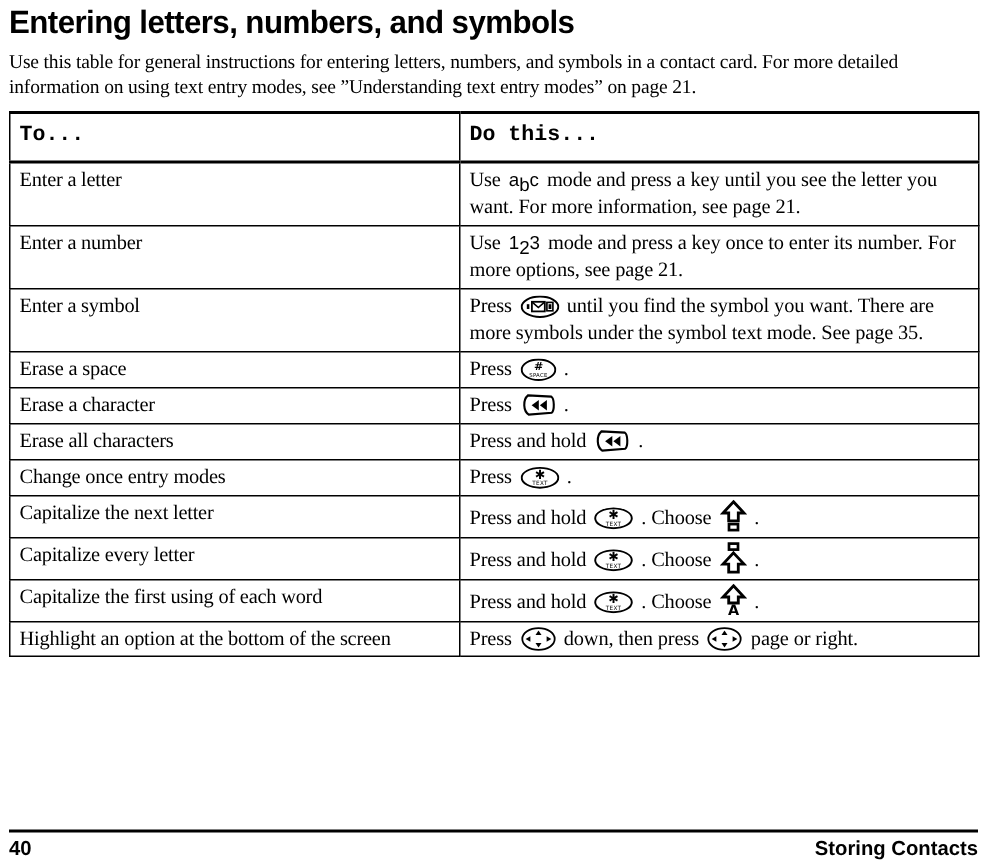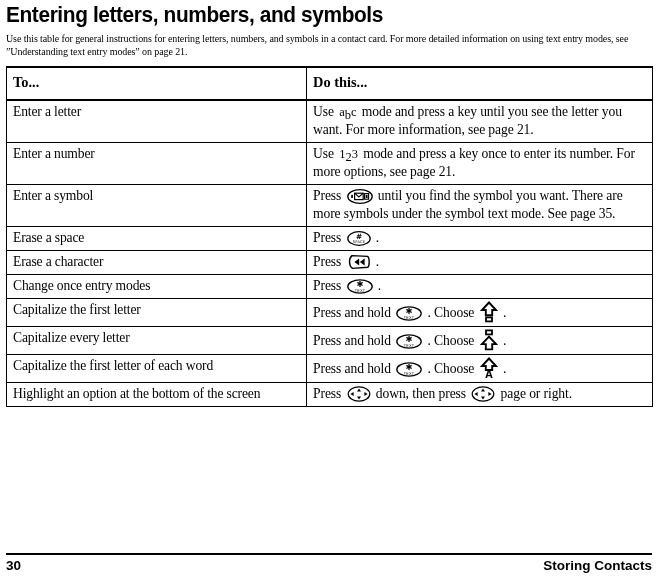--- a/index.html
+++ b/index.html
@@ -26,61 +26,61 @@
     font-family: "Liberation Sans", sans-serif;
     font-weight: bold;
     font-size: 21.5px;
     letter-spacing: -0.4px;
     margin: 4px 0 5px 0;
     line-height: 1.05;
     transform: scaleX(0.97);
     transform-origin: left center;
   }
   p.intro {
-    font-size: 10px;
+    font-size: 13px;
     line-height: 1.33;
     margin: 0 0 8px 0;
     text-align: left;
     letter-spacing: -0.1px;
   }
   table.keys-table {
     width: 646px;
     border-collapse: collapse;
     table-layout: fixed;
     margin-top: 2px;
   }
   table.keys-table td, table.keys-table th {
     border: 1px solid #000;
     padding: 2px 6px 3px 6px;
     vertical-align: top;
     text-align: left;
     font-size: 13.6px;
     line-height: 1.32;
   }
   table.keys-table thead th {
-    font-family: Liberation Serif, serif;
+    font-family: Liberation Mono, monospace;
     font-weight: bold;
     font-size: 14.4px;
     padding: 5px 6px 7px 6px;
     border-top-width: 2px;
     border-bottom-width: 2px;
   }
   col.c-to { width: 300px; }
   col.c-do { width: 346px; }
   td.cell-to {
     white-space: nowrap;
     letter-spacing: -0.15px;
   }
   td.cell-do {
     letter-spacing: -0.1px;
   }
   .txt { white-space: pre-wrap; }
   
   .mode-glyph {
-    font-family: Liberation Serif, serif;
+    font-family: Liberation Sans, sans-serif;
     font-size: 12.5px;
     letter-spacing: 0px;
     display: inline-block;
     padding: 0 2px;
   }
   .mode-glyph .lo {
     display: inline-block;
     position: relative;
     top: 3px;
     font-size: 12.5px;
@@ -172,29 +172,37 @@
         </tr>
         <tr>
           <td class="cell-to">Erase a character</td>
           <td class="cell-do"><span class="txt">Press </span><span class="key"><svg width="24" height="16" viewBox="0 0 24 16">
                 <path d="M5.0 1.6 L20.5 2.4 C22.6 3.6 22.8 11.6 20.8 13.2 L5.5 14.4 C1.8 12.0 1.4 4.6 5.0 1.6 Z" fill="none" stroke="#000" stroke-width="1.4"></path>
                 <path d="M12.2 4.6 L12.2 11.6 L7.4 8.1 Z" fill="#000"></path>
                 <path d="M17.6 4.6 L17.6 11.6 L12.9 8.1 Z" fill="#000"></path>
               </svg></span>  <span class="txt">.</span></td>
         </tr>
         <tr>
+          <td class="cell-to">Erase all characters</td>
+          <td class="cell-do"><span class="txt">Press and hold </span><span class="key"><svg width="24" height="16" viewBox="0 0 24 16">
+                <path d="M5.0 1.6 L20.5 2.4 C22.6 3.6 22.8 11.6 20.8 13.2 L5.5 14.4 C1.8 12.0 1.4 4.6 5.0 1.6 Z" fill="none" stroke="#000" stroke-width="1.4"></path>
+                <path d="M12.2 4.6 L12.2 11.6 L7.4 8.1 Z" fill="#000"></path>
+                <path d="M17.6 4.6 L17.6 11.6 L12.9 8.1 Z" fill="#000"></path>
+              </svg></span>  <span class="txt">.</span></td>
+        </tr>
+        <tr>
           <td class="cell-to">Change once entry modes</td>
           <td class="cell-do"><span class="txt">Press </span><span class="key"><svg width="26" height="15" viewBox="0 0 26 15">
                 <ellipse cx="13" cy="7.5" rx="12.2" ry="6.6" fill="none" stroke="#000" stroke-width="1.3"></ellipse>
                 <text x="13" y="8.0" font-family="DejaVu Sans, sans-serif" font-size="8.4" text-anchor="middle" fill="#000">✱</text>
                 <text x="13" y="12.6" font-family="DejaVu Sans, sans-serif" font-size="3.8" text-anchor="middle" fill="#000" letter-spacing="0.2">TEXT</text>
               </svg></span>  <span class="txt">.</span></td>
         </tr>
         <tr>
-          <td class="cell-to">Capitalize the first letter</td>
+          <td class="cell-to">Capitalize the next letter</td>
           <td class="cell-do"><span class="txt">Press and hold </span><span class="key"><svg width="26" height="15" viewBox="0 0 26 15">
                 <ellipse cx="13" cy="7.5" rx="12.2" ry="6.6" fill="none" stroke="#000" stroke-width="1.3"></ellipse>
                 <text x="13" y="8.0" font-family="DejaVu Sans, sans-serif" font-size="8.4" text-anchor="middle" fill="#000">✱</text>
                 <text x="13" y="12.6" font-family="DejaVu Sans, sans-serif" font-size="3.8" text-anchor="middle" fill="#000" letter-spacing="0.2">TEXT</text>
               </svg></span> <span class="txt">. Choose </span><span class="caps"><svg width="18" height="22" viewBox="0 0 18 22">
                 <path d="M9 1.5 L16 9 L12.2 9 L12.2 14.2 L5.8 14.2 L5.8 9 L2 9 Z" fill="none" stroke="#000" stroke-width="1.9" stroke-linejoin="miter"></path>
                 <rect x="6.0" y="16.4" width="6.0" height="4.0" fill="none" stroke="#000" stroke-width="1.8"></rect>
               </svg></span> <span class="txt">.</span></td>
         </tr>
         <tr>
@@ -202,21 +210,21 @@
           <td class="cell-do"><span class="txt">Press and hold </span><span class="key"><svg width="26" height="15" viewBox="0 0 26 15">
                 <ellipse cx="13" cy="7.5" rx="12.2" ry="6.6" fill="none" stroke="#000" stroke-width="1.3"></ellipse>
                 <text x="13" y="8.0" font-family="DejaVu Sans, sans-serif" font-size="8.4" text-anchor="middle" fill="#000">✱</text>
                 <text x="13" y="12.6" font-family="DejaVu Sans, sans-serif" font-size="3.8" text-anchor="middle" fill="#000" letter-spacing="0.2">TEXT</text>
               </svg></span> <span class="txt">. Choose </span><span class="caps"><svg width="18" height="22" viewBox="0 0 18 22">
                 <rect x="6.0" y="1.4" width="6.0" height="4.0" fill="none" stroke="#000" stroke-width="1.8"></rect>
                 <path d="M9 7.6 L16 15.1 L12.2 15.1 L12.2 20.4 L5.8 20.4 L5.8 15.1 L2 15.1 Z" fill="none" stroke="#000" stroke-width="1.9" stroke-linejoin="miter"></path>
               </svg></span> <span class="txt">.</span></td>
         </tr>
         <tr>
-          <td class="cell-to">Capitalize the first letter of each word</td>
+          <td class="cell-to">Capitalize the first using of each word</td>
           <td class="cell-do"><span class="txt">Press and hold </span><span class="key"><svg width="26" height="15" viewBox="0 0 26 15">
                 <ellipse cx="13" cy="7.5" rx="12.2" ry="6.6" fill="none" stroke="#000" stroke-width="1.3"></ellipse>
                 <text x="13" y="8.0" font-family="DejaVu Sans, sans-serif" font-size="8.4" text-anchor="middle" fill="#000">✱</text>
                 <text x="13" y="12.6" font-family="DejaVu Sans, sans-serif" font-size="3.8" text-anchor="middle" fill="#000" letter-spacing="0.2">TEXT</text>
               </svg></span> <span class="txt">. Choose </span><span class="caps"><svg width="18" height="22" viewBox="0 0 18 22">
                 <path d="M9 1.5 L16 9 L12.2 9 L12.2 13.0 L5.8 13.0 L5.8 9 L2 9 Z" fill="none" stroke="#000" stroke-width="1.9" stroke-linejoin="miter"></path>
                 <text x="9" y="21.3" font-family="DejaVu Sans, sans-serif" font-size="9.6" font-weight="bold" text-anchor="middle" fill="#000">A</text>
               </svg></span> <span class="txt">.</span></td>
         </tr>
         <tr>
@@ -234,18 +242,18 @@
                 <path d="M3.4 8 L6.6 6.1 L6.6 9.9 Z" fill="#000"></path>
                 <path d="M20.6 8 L17.4 6.1 L17.4 9.9 Z" fill="#000"></path>
               </svg></span> <span class="txt">page or right.</span></td>
         </tr>
       </tbody>
   </table>
 
   <div class="footer">
     <div class="rule"></div>
     <div class="row">
-      <span>30</span>
+      <span>40</span>
       <span>Storing Contacts</span>
     </div>
   </div>
 
 </div>
 
 </body></html>

